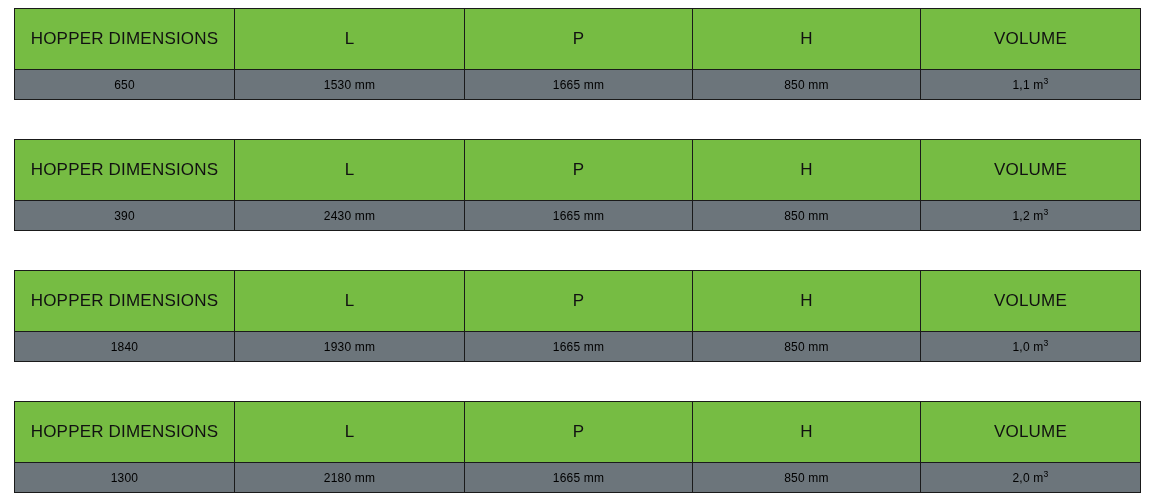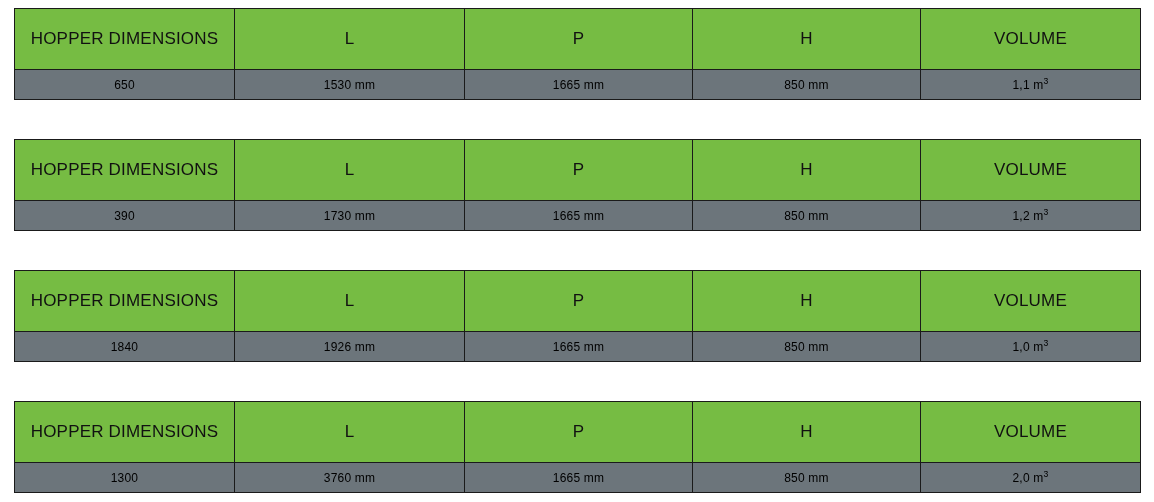--- a/index.html
+++ b/index.html
@@ -119,21 +119,21 @@
         <th>HOPPER DIMENSIONS</th>
         <th>L</th>
         <th>P</th>
         <th>H</th>
         <th>VOLUME</th>
       </tr>
     </thead>
     <tbody>
       <tr>
         <td>390</td>
-        <td>1730 mm</td>
+        <td>2430 mm</td>
         <td>1665 mm</td>
         <td>850 mm</td>
         <td><span>1,2 m</span><span class="sup">3</span></td>
       </tr>
     </tbody>
   </table>
 
   <table class="spec-table t2">
     <colgroup>
       <col class="c-model">
@@ -147,21 +147,21 @@
         <th>HOPPER DIMENSIONS</th>
         <th>L</th>
         <th>P</th>
         <th>H</th>
         <th>VOLUME</th>
       </tr>
     </thead>
     <tbody>
       <tr>
         <td>1840</td>
-        <td>1926 mm</td>
+        <td>1930 mm</td>
         <td>1665 mm</td>
         <td>850 mm</td>
         <td><span>1,0 m</span><span class="sup">3</span></td>
       </tr>
     </tbody>
   </table>
 
   <table class="spec-table t3">
     <colgroup>
       <col class="c-model">
@@ -175,21 +175,21 @@
         <th>HOPPER DIMENSIONS</th>
         <th>L</th>
         <th>P</th>
         <th>H</th>
         <th>VOLUME</th>
       </tr>
     </thead>
     <tbody>
       <tr>
         <td>1300</td>
-        <td>3760 mm</td>
+        <td>2180 mm</td>
         <td>1665 mm</td>
         <td>850 mm</td>
         <td><span>2,0 m</span><span class="sup">3</span></td>
       </tr>
     </tbody>
   </table>
 
 </div>
 
 </body></html>

